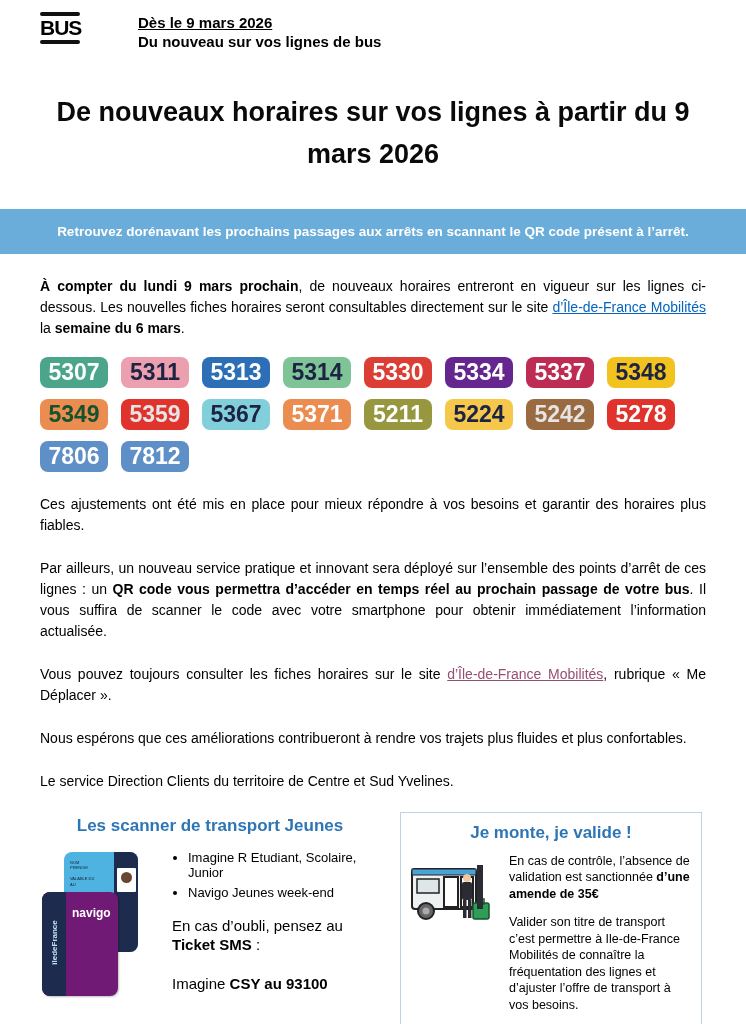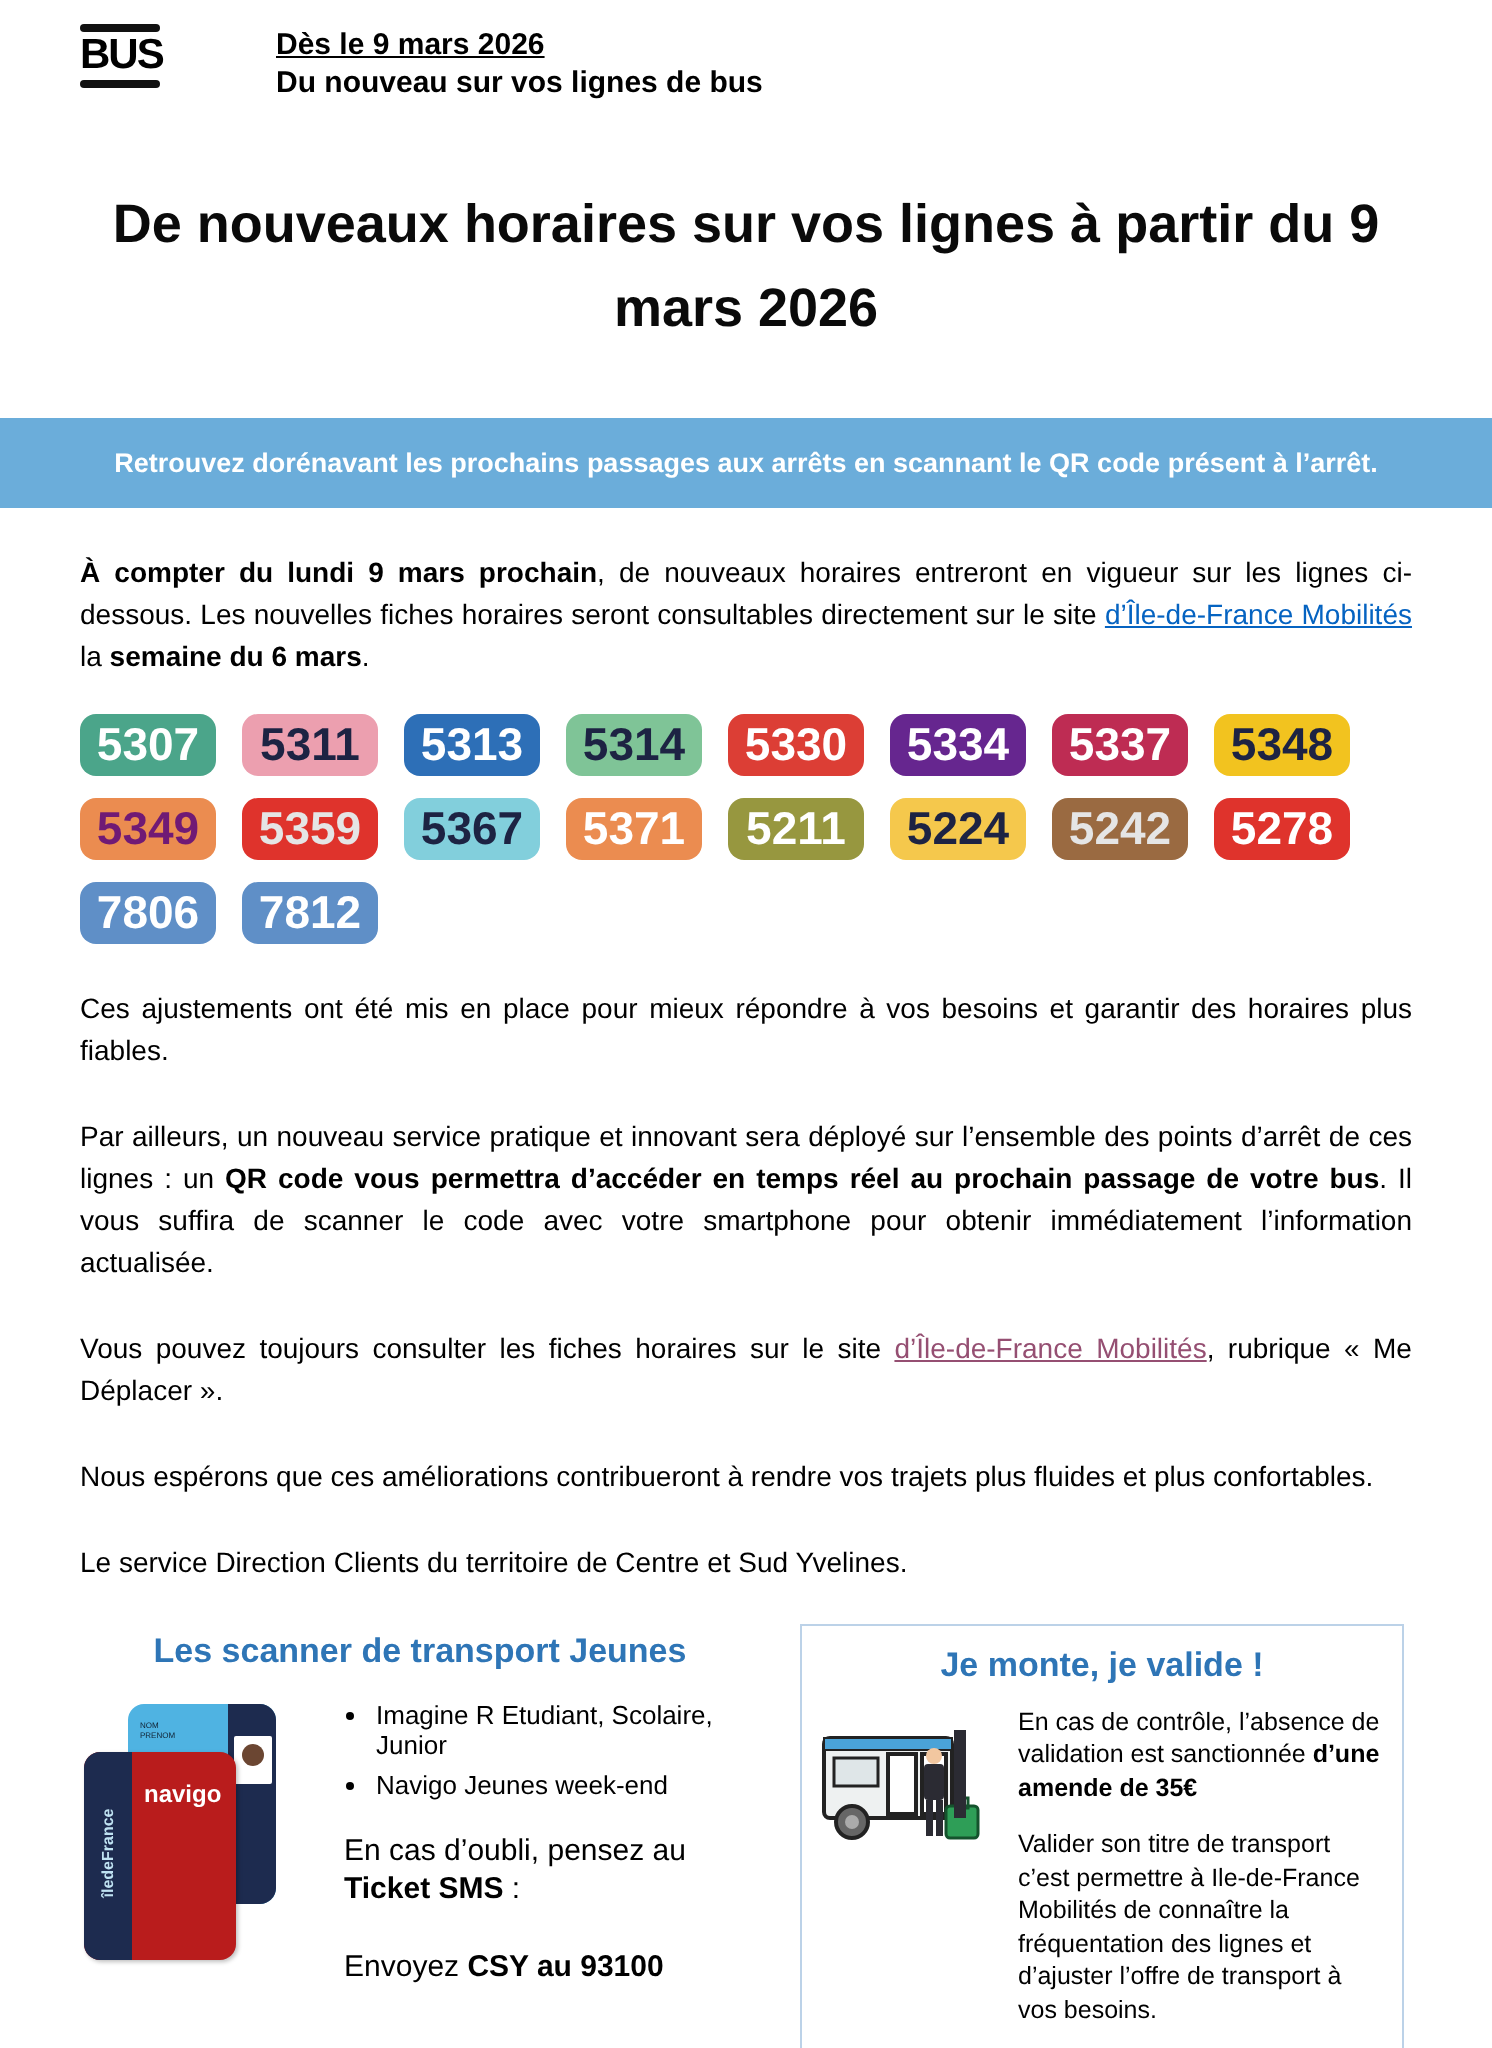--- a/index.html
+++ b/index.html
@@ -47,21 +47,21 @@
   .jeunes-box { width:348px; padding:4px 6px; }
   .box-title { color:#2E75B6; font-size:17px; font-weight:bold; text-align:center; }
   .jeunes-body { display:flex; margin-top:12px; gap:12px; }
   
   .cards { position:relative; width:118px; height:148px; flex:none; }
   .card-back { position:absolute; left:22px; top:4px; width:74px; height:100px; background:#4fb3e2; border-radius:8px; overflow:hidden; }
   .card-back .strip-r { position:absolute; right:0; top:0; width:24px; height:100%; background:#1d2b4f; }
   .card-back .micro { position:absolute; left:6px; top:8px; font-size:4px; color:#123; line-height:1.4; }
   .photo { position:absolute; right:2px; top:16px; width:19px; height:24px; background:#fff; border-radius:1px; }
   .photo .face { width:11px; height:11px; background:#6b4632; border-radius:50%; margin:4px auto 0 auto; }
-  .card-front { position:absolute; left:0; top:28px; width:76px; height:104px; background:#b91c1c; border-radius:8px; overflow:hidden; box-shadow:1px 1px 2px rgba(0,0,0,.25); }
+  .card-front { position:absolute; left:0; top:44px; width:76px; height:104px; background:#701a75; border-radius:8px; overflow:hidden; box-shadow:1px 1px 2px rgba(0,0,0,.25); }
   .card-front .strip-l { position:absolute; left:0; top:0; width:24px; height:100%; background:#1d2b4f; }
   .brand-vert { position:absolute; left:-28px; top:46px; transform:rotate(-90deg); transform-origin:center; width:80px; font-size:8px; font-weight:bold; color:#bfe2f2; text-align:center; }
   .navigo-word { position:absolute; left:30px; top:14px; color:#fff; font-size:12px; font-weight:bold; }
   .jeunes-right { font-size:13px; }
   .jeunes-right ul { margin:2px 0 0 16px; }
   .jeunes-right li { margin-bottom:5px; font-size:13px; }
   .sms-line { margin-top:16px; font-size:15px; line-height:1.3; }
   .send-line { margin-top:20px; font-size:15px; }
   .validate-box { width:302px; border:1px solid #bcd2e8; padding:10px 10px 14px 10px; background:#fff; }
   .validate-body { display:flex; gap:10px; margin-top:10px; }
@@ -95,21 +95,21 @@
 
   <div class="badges">
       <div class="badge" style="background: rgb(75, 165, 138); color: rgb(255, 255, 255);">5307</div>
       <div class="badge" style="background: rgb(236, 159, 175); color: rgb(29, 35, 67);">5311</div>
       <div class="badge" style="background: rgb(45, 111, 183); color: rgb(255, 255, 255);">5313</div>
       <div class="badge" style="background: rgb(127, 196, 151); color: rgb(29, 35, 67);">5314</div>
       <div class="badge" style="background: rgb(220, 62, 53); color: rgb(255, 255, 255);">5330</div>
       <div class="badge" style="background: rgb(102, 38, 143); color: rgb(255, 255, 255);">5334</div>
       <div class="badge" style="background: rgb(190, 44, 83); color: rgb(255, 255, 255);">5337</div>
       <div class="badge" style="background: rgb(242, 195, 31); color: rgb(29, 35, 67);">5348</div>
-      <div class="badge" style="background: rgb(235, 140, 80); color: #701a75;">5349</div>
+      <div class="badge" style="background: rgb(235, 140, 80); color: #14532d;">5349</div>
       <div class="badge" style="background: rgb(223, 51, 44); color: #e5e5e5;">5359</div>
       <div class="badge" style="background: rgb(130, 207, 220); color: rgb(29, 35, 67);">5367</div>
       <div class="badge" style="background: rgb(235, 140, 80); color: rgb(255, 255, 255);">5371</div>
       <div class="badge" style="background: rgb(151, 151, 63); color: rgb(255, 255, 255);">5211</div>
       <div class="badge" style="background: rgb(245, 200, 76); color: rgb(29, 35, 67);">5224</div>
       <div class="badge" style="background: rgb(154, 106, 65); color: #e5e5e5;">5242</div>
       <div class="badge" style="background: rgb(223, 51, 44); color: rgb(255, 255, 255);">5278</div>
       <div class="badge" style="background: rgb(95, 143, 199); color: rgb(255, 255, 255);">7806</div>
       <div class="badge" style="background: rgb(95, 143, 199); color: rgb(255, 255, 255);">7812</div>
     </div>
@@ -151,21 +151,21 @@
       </div>
       <div class="jeunes-right">
         <ul>
           <li>Imagine R Etudiant, Scolaire, Junior</li>
           <li>Navigo Jeunes week-end</li>
         </ul>
         <div class="sms-line">
           <span>En cas d’oubli, pensez au </span><span class="b">Ticket SMS</span><span> :</span>
         </div>
         <div class="send-line">
-          <span>Envoyez </span><span class="b">CSY au 93100</span>
+          <span>Imagine </span><span class="b">CSY au 93100</span>
         </div>
       </div>
     </div>
   </div>
 
   <div class="validate-box">
     <div class="box-title">Je monte, je valide !</div>
     <div class="validate-body">
       <div class="bus-illu">
         <svg width="88" height="66" viewBox="0 0 88 66">

